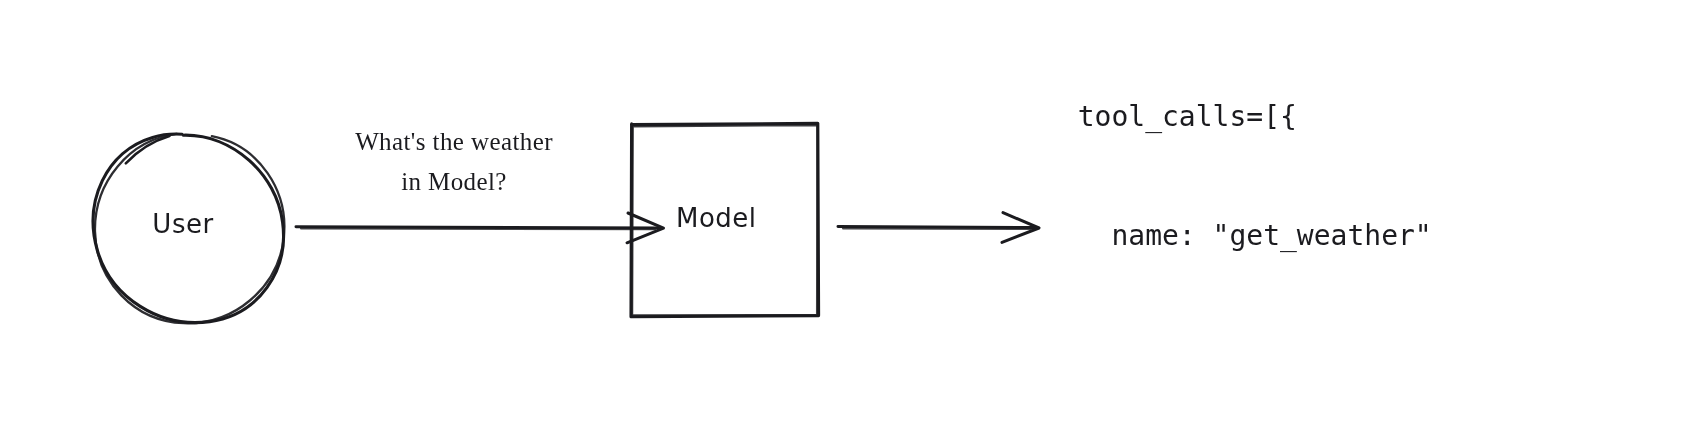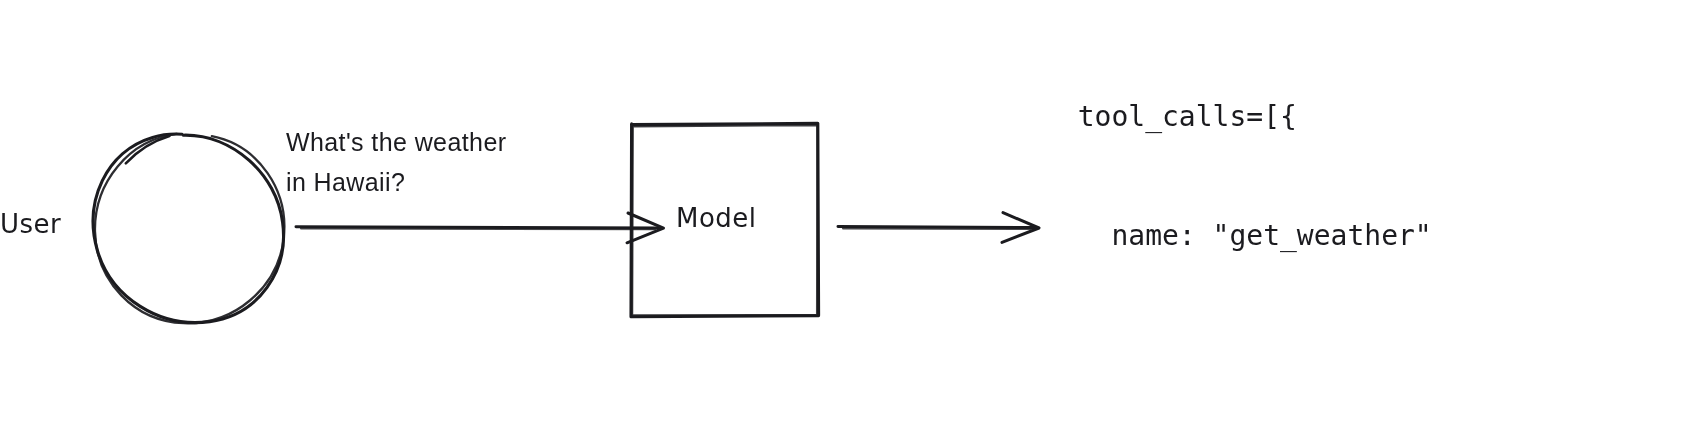--- a/index.html
+++ b/index.html
@@ -31,40 +31,41 @@
     font-family: "DejaVu Sans", sans-serif;
     color: #1b1b1f;
     white-space: nowrap;
     letter-spacing: 0.5px;
   }
 
   #user-node-label {
     left: 0;
     top: 209px;
     width: 366px;
+    text-align: center;
     font-size: 26px;
   }
 
   #model-node-label {
     left: 676px;
     top: 203px;
     width: 200px;
     text-align: left;
     font-size: 26px;
   }
 
   #edge-label {
     position: absolute;
-    left: 286px;
+    left: 292px;
     top: 122px;
     width: 324px;
-    text-align: left;
+    text-align: center;
     font-size: 25px;
     line-height: 40px;
-    font-family: Liberation Sans, sans-serif;
+    font-family: Liberation Serif, serif;
     color: #1b1b1f;
     letter-spacing: 0.4px;
   }
   #edge-label .edge-line {
     display: block;
   }
   #edge-label .edge-line-2 {
     font-size: 25px;
   }
 
@@ -130,21 +131,21 @@
   </g>
 
 </svg>
 
 <div class="node-label" id="user-node-label">User</div>
 
 <div class="node-label" id="model-node-label">Model</div>
 
 <div id="edge-label">
   <span class="edge-line edge-line-1">What's the weather</span>
-  <span class="edge-line edge-line-2">in Hawaii?</span>
+  <span class="edge-line edge-line-2">in Model?</span>
 </div>
 
 <div id="code-block">
   <span class="code-line">  tool_calls=[{</span>
   <span class="code-line">    name: "get_weather"</span>
   
   
   
   
   

